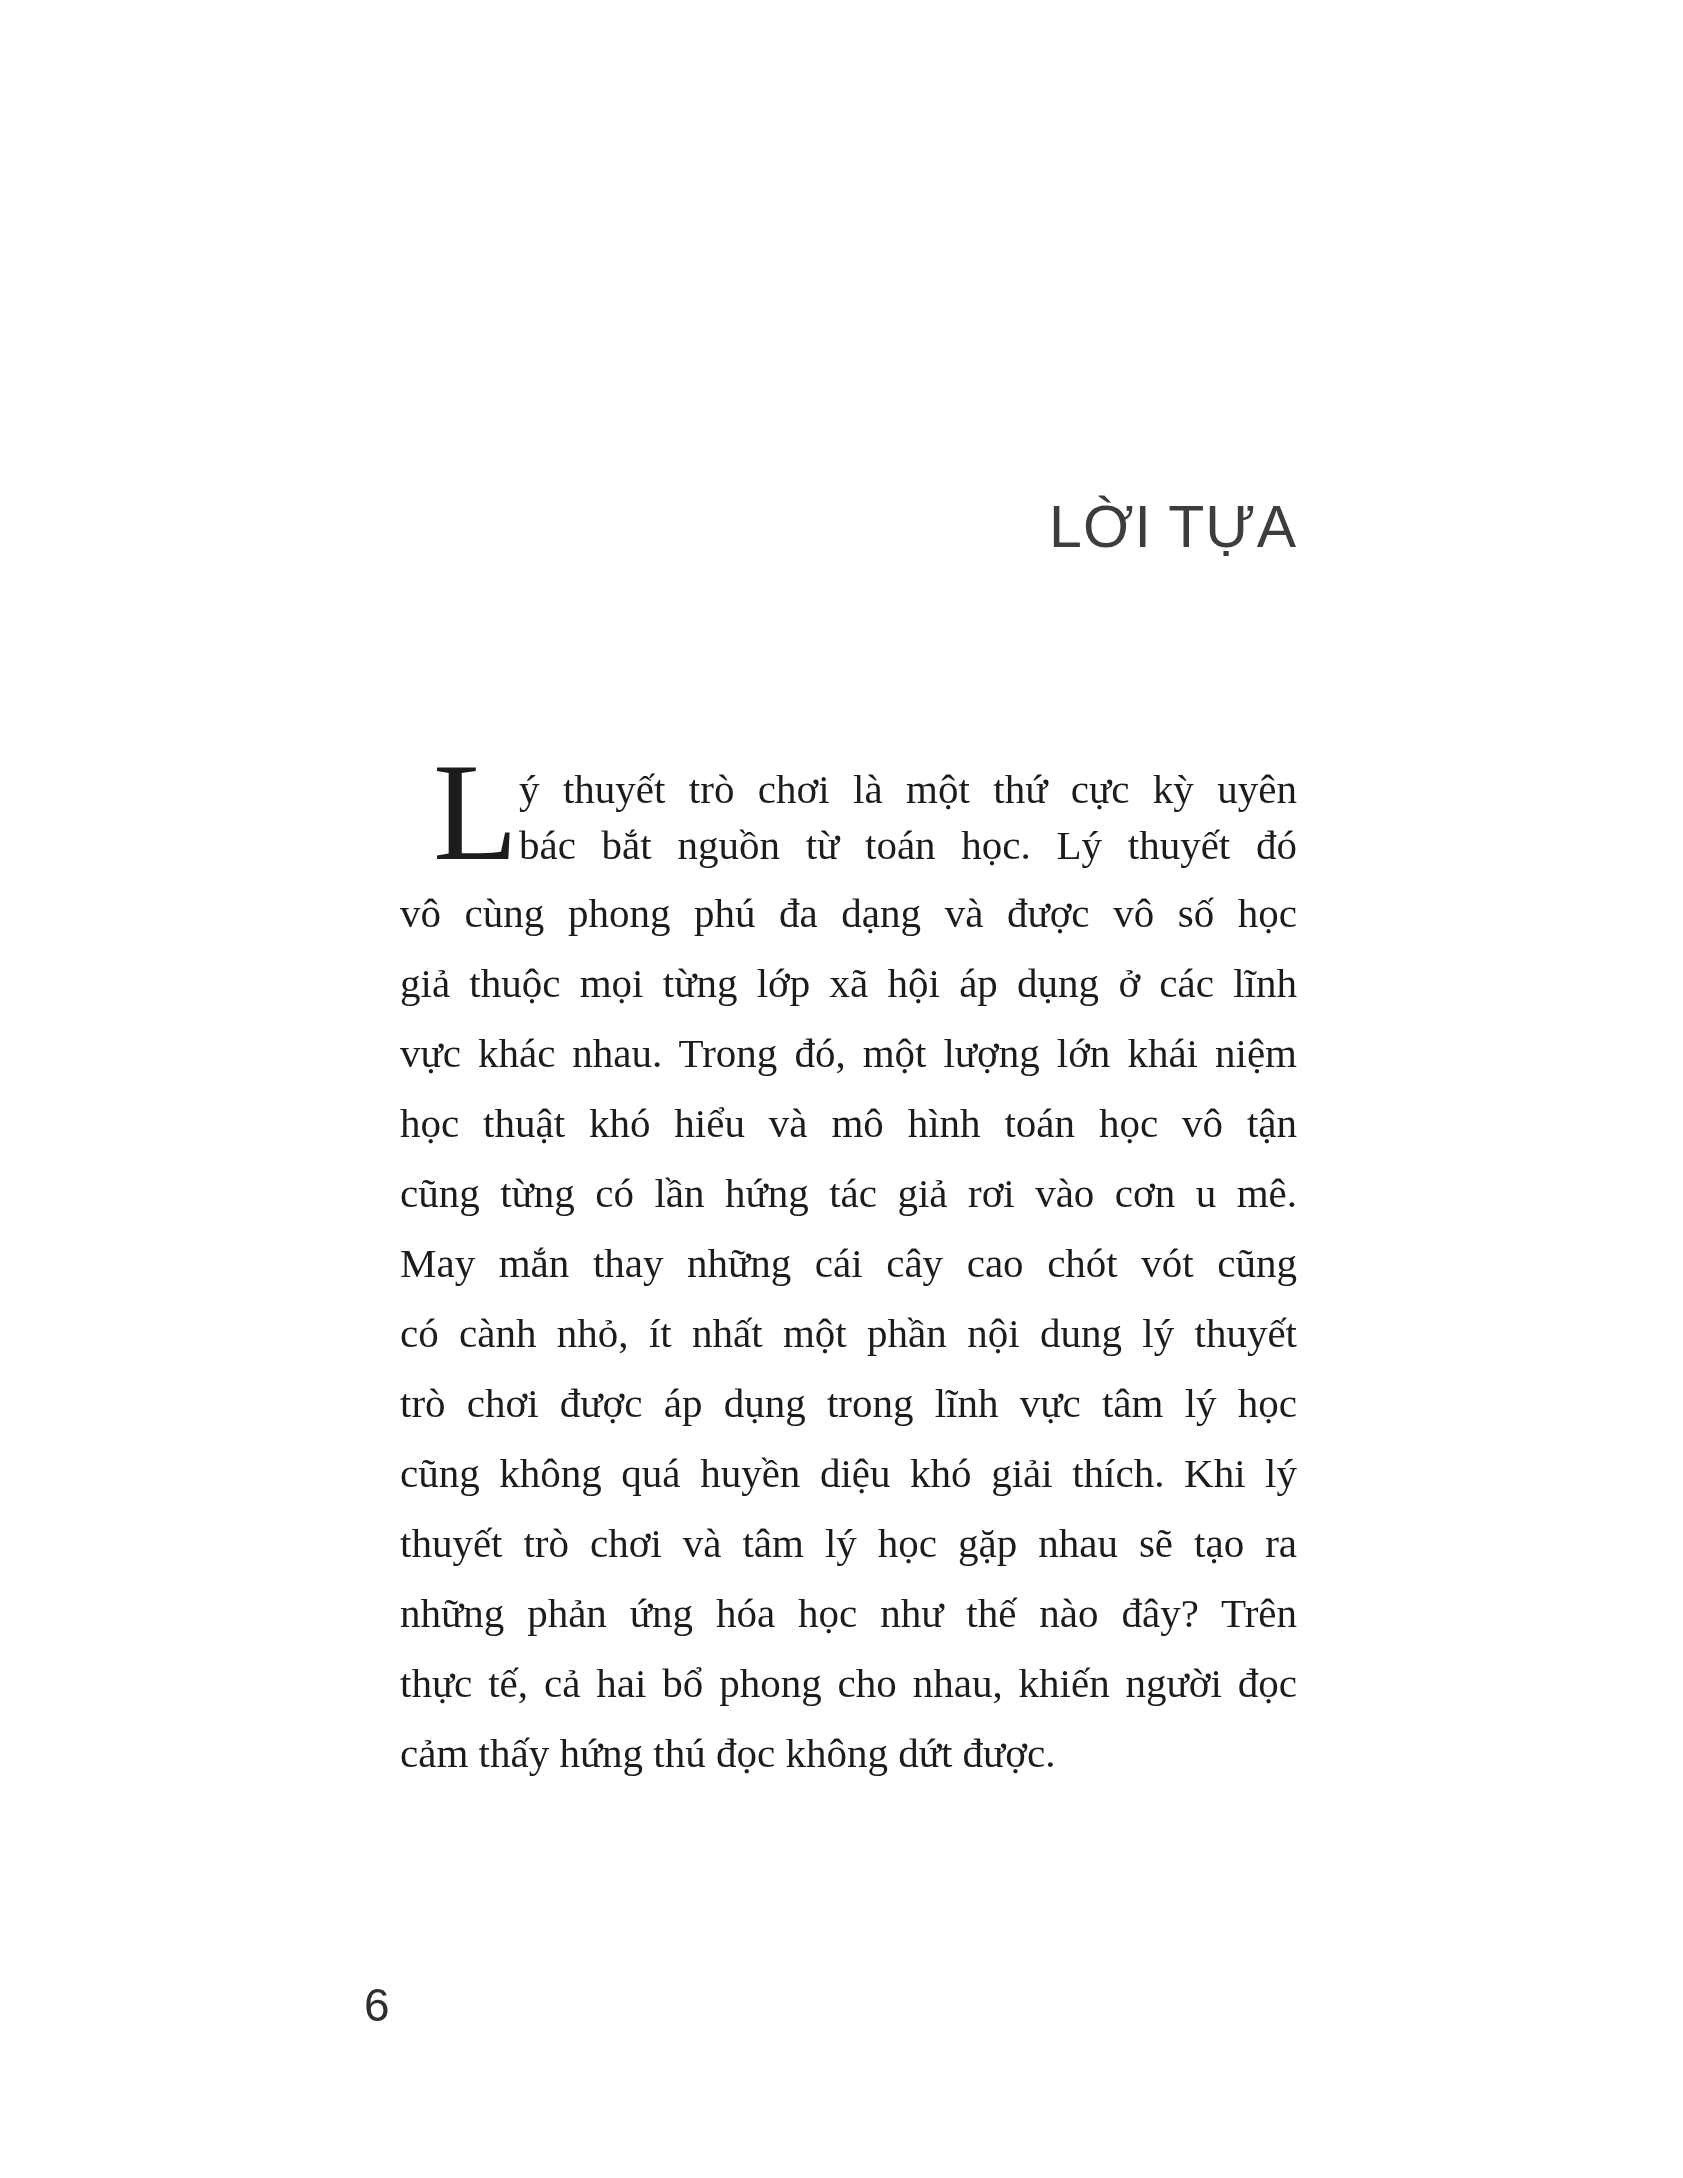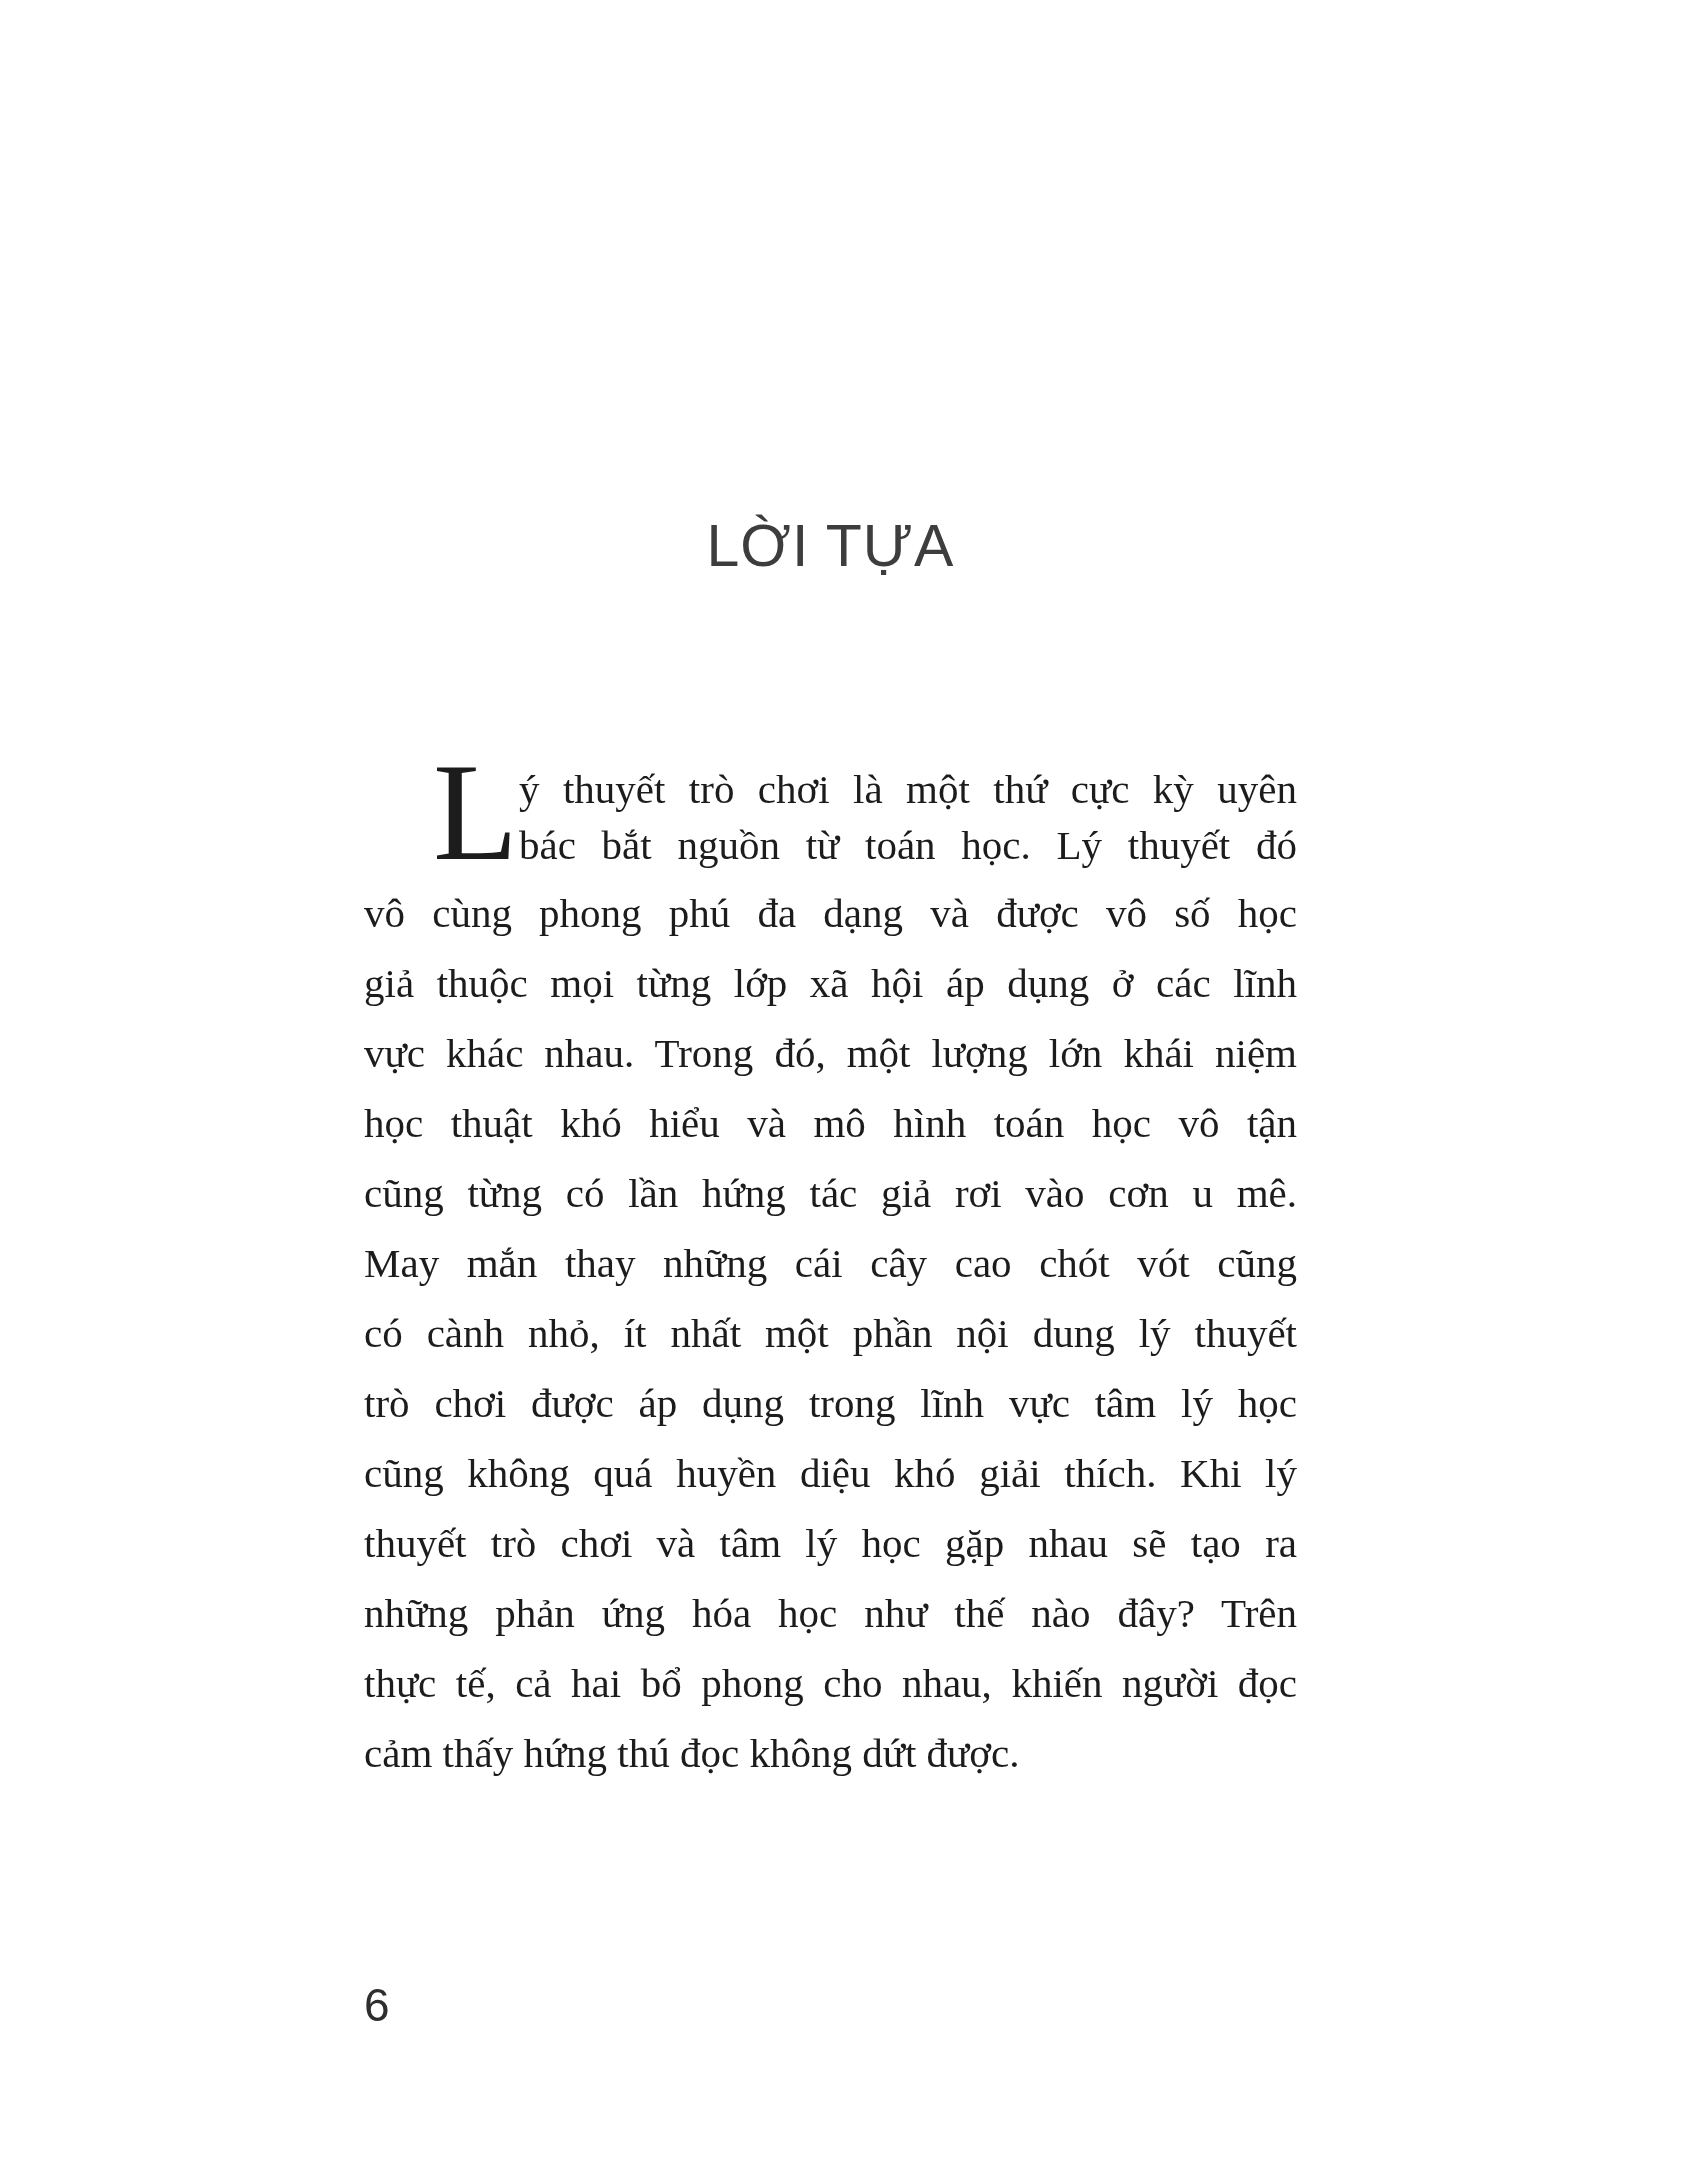--- a/index.html
+++ b/index.html
@@ -7,40 +7,41 @@
   }
   html,body{margin:0;padding:0;}
   body{
     width:1683px;height:2178px;position:relative;
     background:var(--bg);
     font-family:"Liberation Serif","DejaVu Serif",serif;
     color:var(--ink);
     overflow:hidden;
   }
   .page-title{
-    position:absolute;left:364px;top:516px;width:933px;
-    margin:0;text-align:center;
+    position:absolute;left:364px;top:497px;width:933px;
+    margin:0;text-align:right;
     font-family:"Liberation Sans","DejaVu Sans",sans-serif;
     font-weight:500;font-size:59px;line-height:61px;
     letter-spacing:1px;color:var(--title);
   }
   .preface{
     position:absolute;left:364px;top:761px;width:933px;
     font-size:41px;
   }
   .dropcap{
     display:block;float:left;
     width:83px;height:113px;margin-left:69px;margin-right:3px;
     font-size:139px;line-height:113px;
     position:relative;top:-5px;
     color:var(--ink);
   }
   .text-line{
     white-space:nowrap;
     color:var(--ink);
+    margin-left:36px;
   }
   .justify .is-just, .is-just{
     white-space:normal;
     text-align:justify;
     text-align-last:justify;
   }
   .drop-lines .text-line{line-height:56px;}
   .p1-rest .text-line{line-height:70px;font-family:Liberation Serif, serif;}
   .p1-rest .text-line:first-child{margin-top:5px;}
   .p2 .text-line{line-height:70px;}

